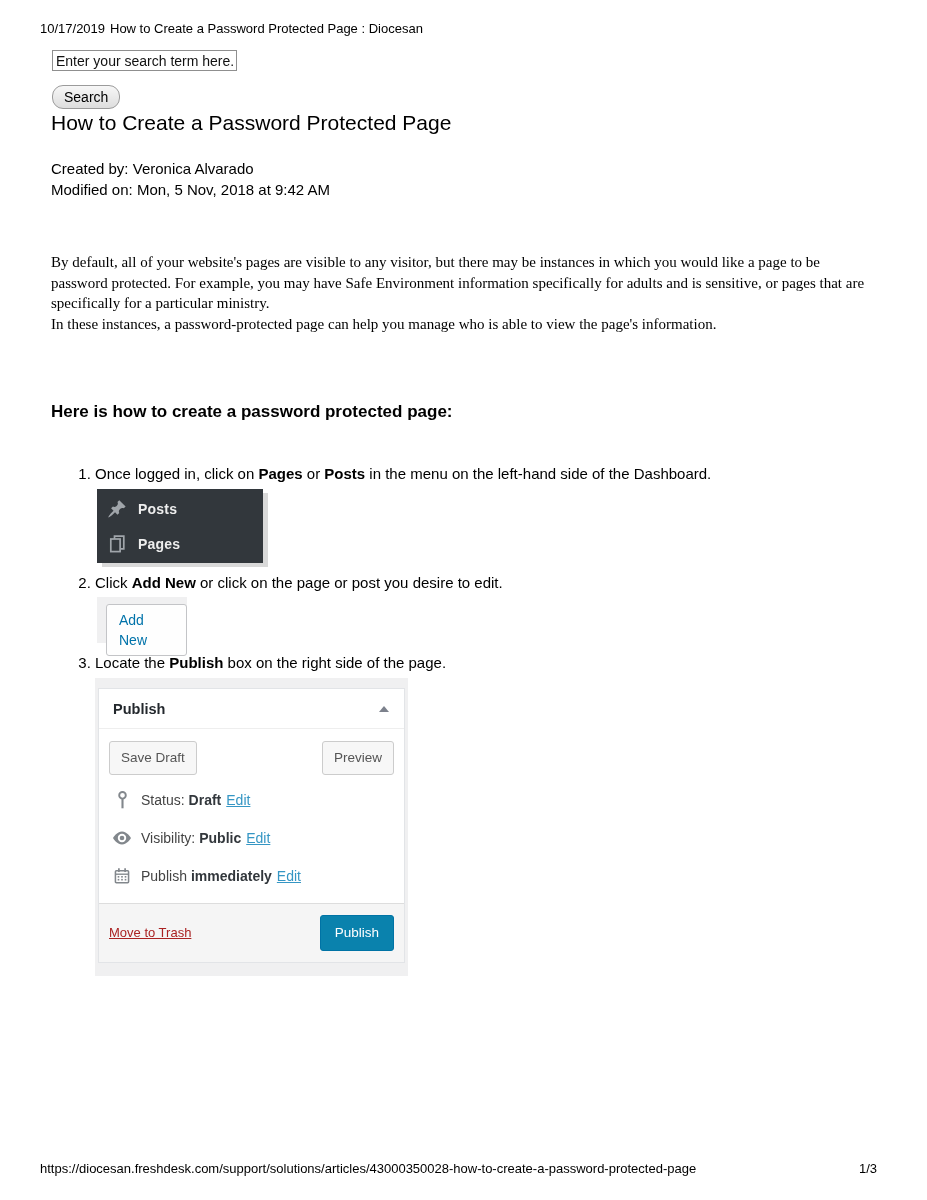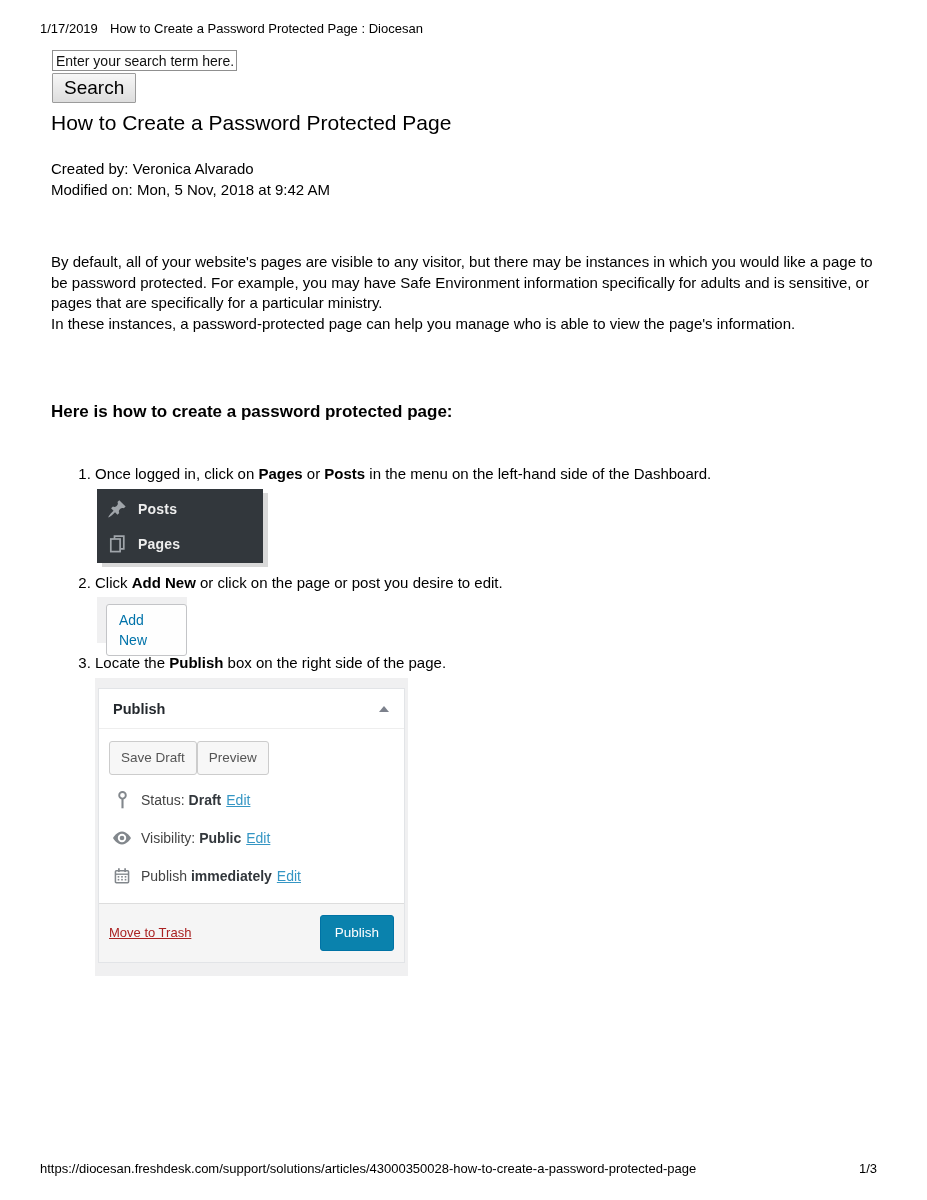--- a/index.html
+++ b/index.html
@@ -23,29 +23,29 @@
   }
 
   
   .search-area { position: absolute; top: 50px; left: 52px; }
   .search-input {
     width: 185px; height: 21px; border: 1px solid #8f8f8f; background: #fff;
     font-family: "Liberation Sans", sans-serif; font-size: 14px; color: #111;
     padding: 0 3px; display: block;
   }
   .search-btn {
-    margin-top: 2px; font-family: "Liberation Sans", sans-serif; font-size: 19px;
+    margin-top: 14px; font-family: "Liberation Sans", sans-serif; font-size: 14px;
     color: #000; padding: 3px 11px; background: linear-gradient(#f7f7f7, #dddddd);
-    border: 1px solid #9b9b9b; border-radius: 1px;
+    border: 1px solid #9b9b9b; border-radius: 11px;
   }
 
   
   .article-title { position: absolute; top: 111px; left: 51px; font-size: 21px; font-weight: 400; margin: 0; }
   .meta { position: absolute; top: 158px; left: 51px; font-size: 15px; line-height: 21px; }
-  .intro { position: absolute; top: 252px; left: 51px; right: 48px; font-size: 15px; line-height: 20.5px; }
+  .intro { position: absolute; top: 252px; left: 51px; right: 48px; font-size: 15px; line-height: 20.5px; font-family: Liberation Serif, serif; }
   .intro p { margin: 0; }
   .section-heading { position: absolute; top: 402px; left: 51px; font-size: 17px; font-weight: 700; margin: 0; }
 
   ol.steps {
     position: absolute; top: 464px; left: 51px; right: 48px;
     margin: 0; padding-left: 44px; font-size: 15px; line-height: 20px;
   }
   ol.steps li { margin-bottom: 9px; }
   ol.steps b { font-weight: 700; }
 
@@ -71,21 +71,21 @@
   .metabox-header {
     display: flex; justify-content: space-between; align-items: center;
     padding: 10px 12px 9px 14px; border-bottom: 1px solid #eeeeee;
   }
   .mb-title { font-weight: 700; font-size: 14.5px; color: #23282d; }
   .toggle-tri {
     width: 0; height: 0; border-left: 5px solid transparent; border-right: 5px solid transparent;
     border-bottom: 6px solid #7c818c; margin-right: 3px;
   }
   .metabox-body { padding: 12px 10px 8px 10px; }
-  .btn-row { display: flex; margin-bottom: 6px; }
+  .btn-row { display: flex; justify-content: space-between; margin-bottom: 6px; }
   .wpbtn {
     display: inline-block; background: #f7f7f7; border: 1px solid #cccccc; border-radius: 3px;
     color: #555555; font-size: 13.5px; padding: 6px 11px;
   }
   .misc-row { display: flex; align-items: center; padding: 9px 0 9px 3px; color: #444444; font-size: 14px; }
   .misc-row .row-ic { width: 20px; margin-right: 9px; display: flex; justify-content: center; flex: 0 0 auto; }
   .row-label { margin-right: 4px; }
   .row-value { font-weight: 700; color: #32373c; margin-right: 5px; }
   .edit-link { color: #3596c4; text-decoration: underline; }
   .metabox-footer {
@@ -95,21 +95,21 @@
   .trash-link { color: #aa2222; text-decoration: underline; font-size: 13px; }
   .wpbtn-primary {
     display: inline-block; background: #0a82ad; border: 1px solid #0073a5; border-radius: 3px;
     color: #ffffff; font-size: 13.5px; padding: 7px 14px;
   }
 </style>
 </head>
 <body>
 
 <header class="print-header">
-  <span class="ph-date">1/17/2019</span>
+  <span class="ph-date">10/17/2019</span>
   <div class="ph-title">How to Create a Password Protected Page : Diocesan</div>
 </header>
 
 <div class="search-area">
   <input class="search-input" type="text" value="Enter your search term here." style="">
   <button class="search-btn">Search</button>
 </div>
 
 <h1 class="article-title">How to Create a Password Protected Page</h1>
 <div class="meta">

